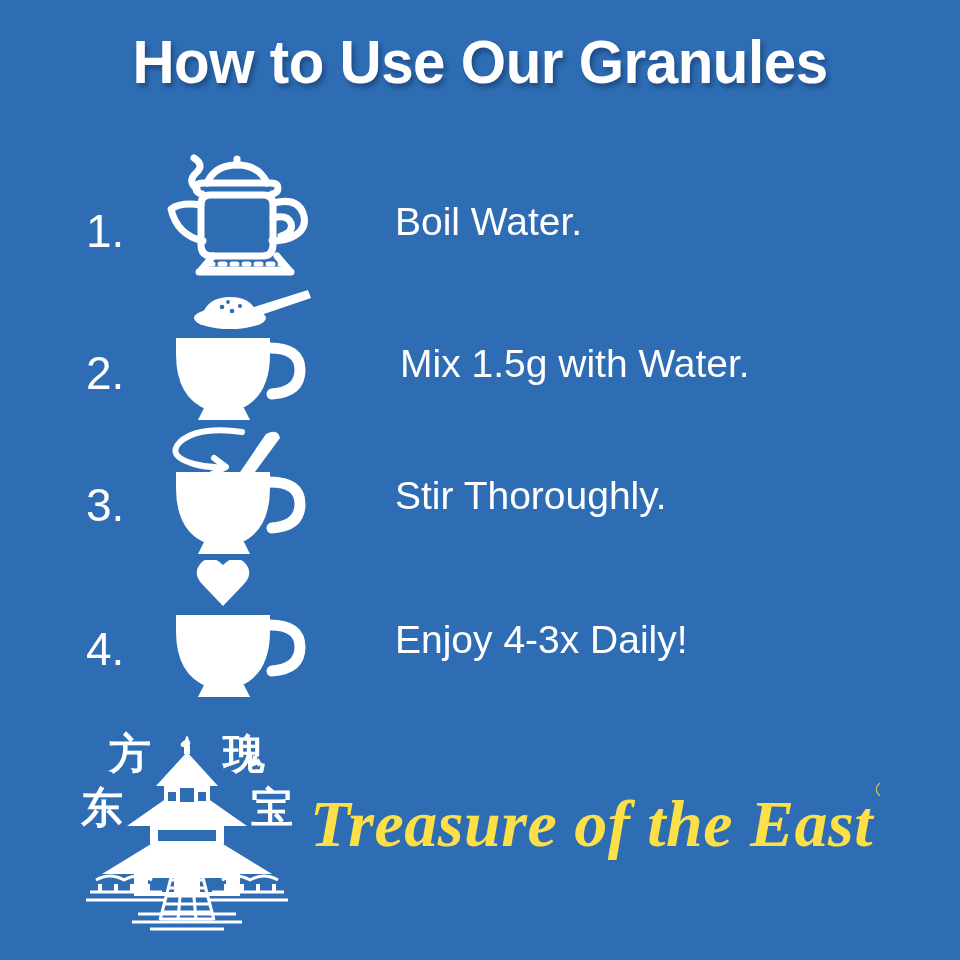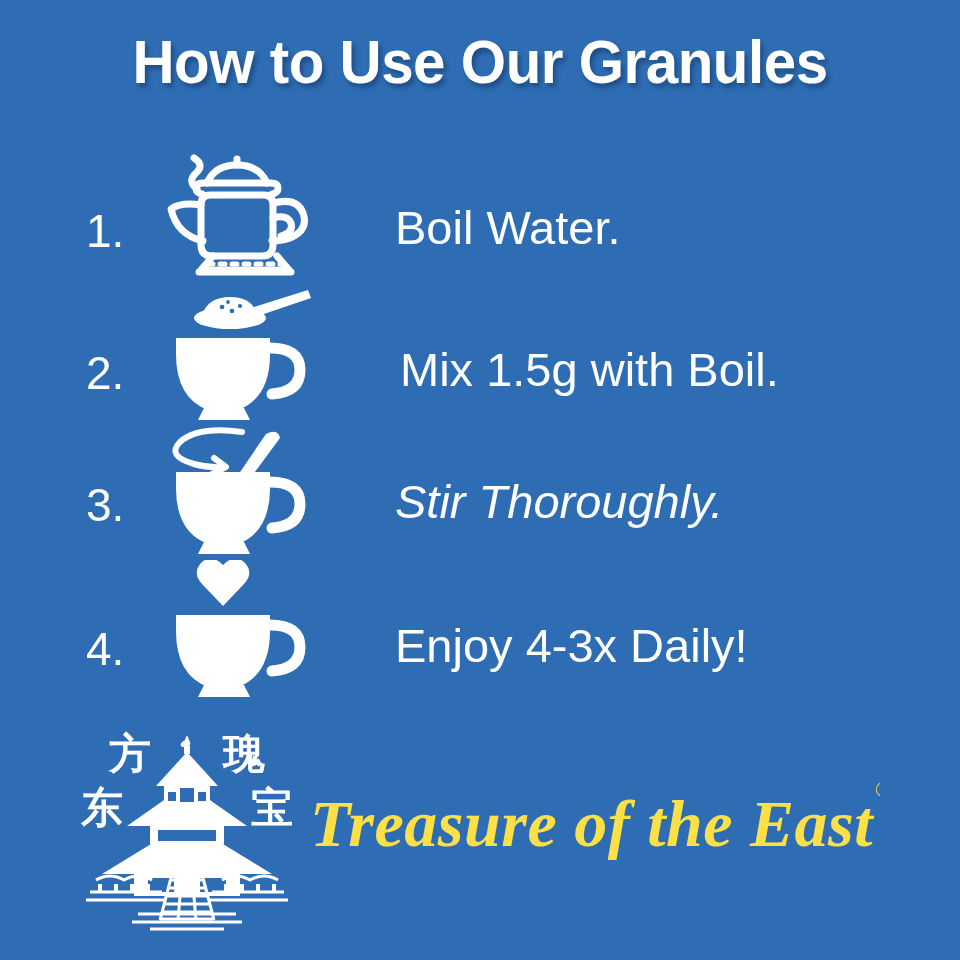--- a/index.html
+++ b/index.html
@@ -47,21 +47,21 @@
     left: 86px;
     width: 70px;
     text-align: left;
     font-size: 46px;
     color: #ffffff;
     font-family: "Liberation Sans", sans-serif;
   }
   .step-text {
     position: absolute;
     left: 395px;
-    font-size: 47px;
+    font-size: 39px;
     color: #ffffff;
     white-space: nowrap;
     font-family: "Liberation Sans", sans-serif;
   }
   .step-icon {
     position: absolute;
     left: 158px;
     top: 0;
     width: 175px;
     height: 140px;
@@ -70,21 +70,21 @@
   #step1 { top: 148px; }
   #step1 .step-num  { top: 56px; }
   #step1 .step-text { top: 52px; }
 
   #step2 { top: 288px; }
   #step2 .step-num  { top: 58px; }
   #step2 .step-text { top: 54px; left: 400px; }
 
   #step3 { top: 420px; }
   #step3 .step-num  { top: 58px; }
-  #step3 .step-text { top: 54px; font-style: italic; }
+  #step3 .step-text { top: 54px; }
 
   #step4 { top: 560px; }
   #step4 .step-num  { top: 62px; }
   #step4 .step-text { top: 58px; }
 
   
   #logo-mark {
     position: absolute;
     left: 72px;
     top: 722px;
@@ -175,21 +175,21 @@
         <g fill="#ffffff">
 
           <path d="M18 50 L112 50 L112 66 q0 44 -32 56 L50 122 q-32 -12 -32 -56 Z"></path>
 
           <path d="M46 120 L86 120 L92 132 L40 132 Z"></path>
         </g>
 
         <path d="M112 60 q30 0 30 22 q0 22 -28 24" fill="none" stroke="#ffffff" stroke-width="11" stroke-linecap="round"></path>
       </svg>
     </div>
-    <div class="step-text">Mix 1.5g with Boil.</div>
+    <div class="step-text">Mix 1.5g with Water.</div>
   </div>
 
   <div class="step" id="step3">
     <div class="step-num">3.</div>
     <div class="step-icon">
       <svg viewBox="0 0 175 140" width="175" height="140">
 
         <g fill="none" stroke="#ffffff" stroke-width="6" stroke-linecap="round" stroke-linejoin="round">
           <path d="M84 12 q-44 -6 -62 10 q-14 14 14 22 q14 4 30 3"></path>
           <path d="M56 38 l12 9 l-14 7"></path>

